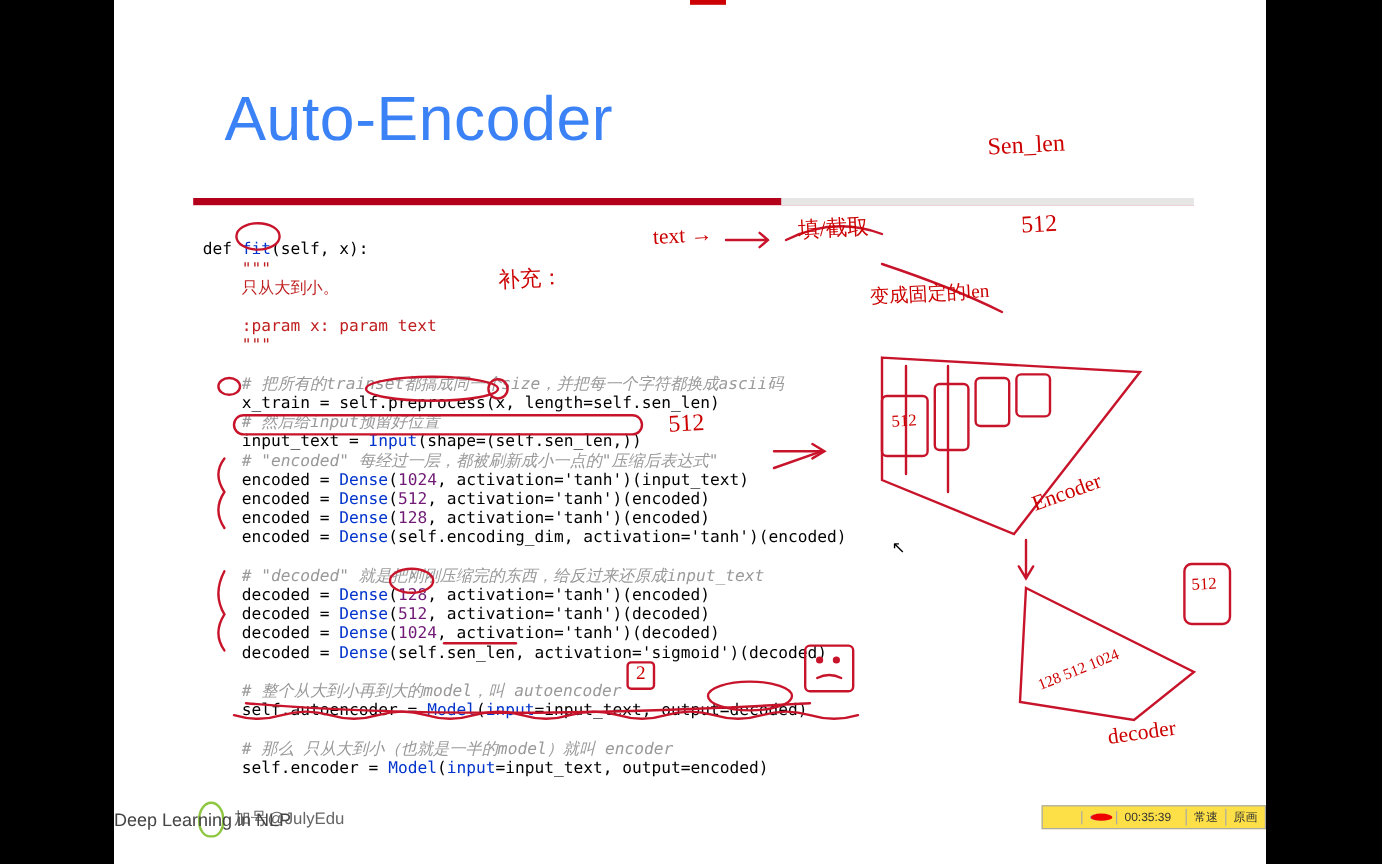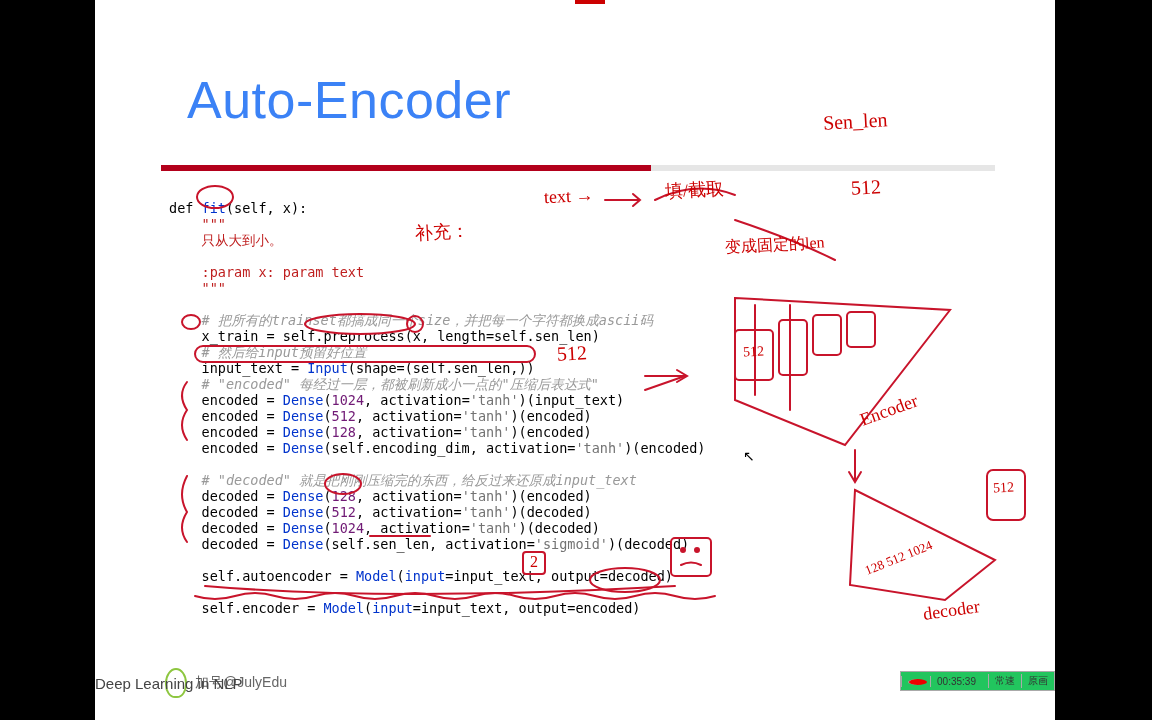--- a/index.html
+++ b/index.html
@@ -7,31 +7,31 @@
   .slide{position:absolute;left:0;top:0;width:960px;height:720px;background:#fff;}
   .topstrip{position:absolute;top:0;left:0;width:960px;height:4px;}
   .topstrip::before{content:"";position:absolute;left:480px;top:0;width:30px;height:4px;background:#c00;}
   .title{position:absolute;left:66px;top:70px;font-size:52px;color:#3b82f6;font-weight:400;letter-spacing:0.5px;margin-left:26px;}
   .redbar{position:absolute;left:66px;top:165px;width:834px;height:6px;background:#b3001b;}
   .redbar::after{content:"";position:absolute;right:0;top:0;height:6px;width:344px;background:#e6e6e6;}
   .code{position:absolute;left:74px;top:186px;width:640px;font-family:Consolas,Menlo,Monaco,monospace;font-size:13.5px;line-height:16px;color:#000;white-space:pre;}
   .nm{color:#0033cc;}
   .cn{color:#701a75;}
   .cm{color:#999;font-style:italic;}
-  .st{color:#737373;}
+  .st{color:#000000;}
   .doc{color:#bf1f1f;}
   .footer{position:absolute;left:0;bottom:22px;width:960px;height:32px;}
   .bulb{position:absolute;left:70px;bottom:0;width:18px;height:26px;border:2px solid #8dc63f;border-radius:50% 50% 45% 45%;}
   .author{position:absolute;left:100px;bottom:6px;color:#666;font-size:14px;}
   .center{position:absolute;left:0;right:0;bottom:6px;text-align:left;color:#444;font-size:15px;}
   .page{position:absolute;right:70px;bottom:6px;color:#444;font-size:16px;}
   .annot{position:absolute;left:0;top:0;width:960px;height:720px;pointer-events:none;}
   .hw{position:absolute;font-family:"Comic Sans MS",cursive;color:#c00;transform:rotate(-3deg);}
   
-  .ctrl{position:absolute;right:0;bottom:29px;height:18px;background:#22c55e;border:1px solid #aaa;font-size:10px;display:flex;align-items:center;}
+  .ctrl{position:absolute;right:0;bottom:29px;height:18px;background:#fde047;border:1px solid #aaa;font-size:10px;display:flex;align-items:center;padding-left:32px;}
   .ctrl span{padding:0 6px;border-left:1px solid #aaa;color:#333;}
   .ctrl .dot{width:6px;height:6px;background:#e00;border-radius:50%;display:inline-block;margin-right:3px;}
   .cursor{position:absolute;left:648px;top:448px;font-size:14px;color:#000;}
 </style>
 </head>
 <body>
 
 <div class="stage">
   <div class="slide">
     <div class="topstrip"></div>
@@ -54,22 +54,24 @@
     encoded = <span class="nm">Dense</span>(<span class="cn">512</span>, activation=<span class="st">'tanh'</span>)(encoded)
     encoded = <span class="nm">Dense</span>(<span class="cn">128</span>, activation=<span class="st">'tanh'</span>)(encoded)
     encoded = <span class="nm">Dense</span>(self.encoding_dim, activation=<span class="st">'tanh'</span>)(encoded)
 
 <span class="cm">    # "decoded" 就是把刚刚压缩完的东西，给反过来还原成input_text</span>
     decoded = <span class="nm">Dense</span>(<span class="cn">128</span>, activation=<span class="st">'tanh'</span>)(encoded)
     decoded = <span class="nm">Dense</span>(<span class="cn">512</span>, activation=<span class="st">'tanh'</span>)(decoded)
     decoded = <span class="nm">Dense</span>(<span class="cn">1024</span>, activation=<span class="st">'tanh'</span>)(decoded)
     decoded = <span class="nm">Dense</span>(self.sen_len, activation=<span class="st">'sigmoid'</span>)(decoded)
 
+<span class="cm">    # 整个从大到小再到大的model，叫 autoencoder</span>
     self.autoencoder = <span class="nm">Model</span>(<span class="nm">input</span>=input_text, output=decoded)
 
+<span class="cm">    # 那么 只从大到小（也就是一半的model）就叫 encoder</span>
     self.encoder = <span class="nm">Model</span>(<span class="nm">input</span>=input_text, output=encoded)</pre>
 
     <div class="footer">
       <div class="bulb"></div>
       <div class="author">加号@JulyEdu</div>
       <div class="center">Deep Learning in NLP</div>
       <div class="page">12</div>
     </div>
 
     <svg class="annot" viewBox="0 0 960 720">

